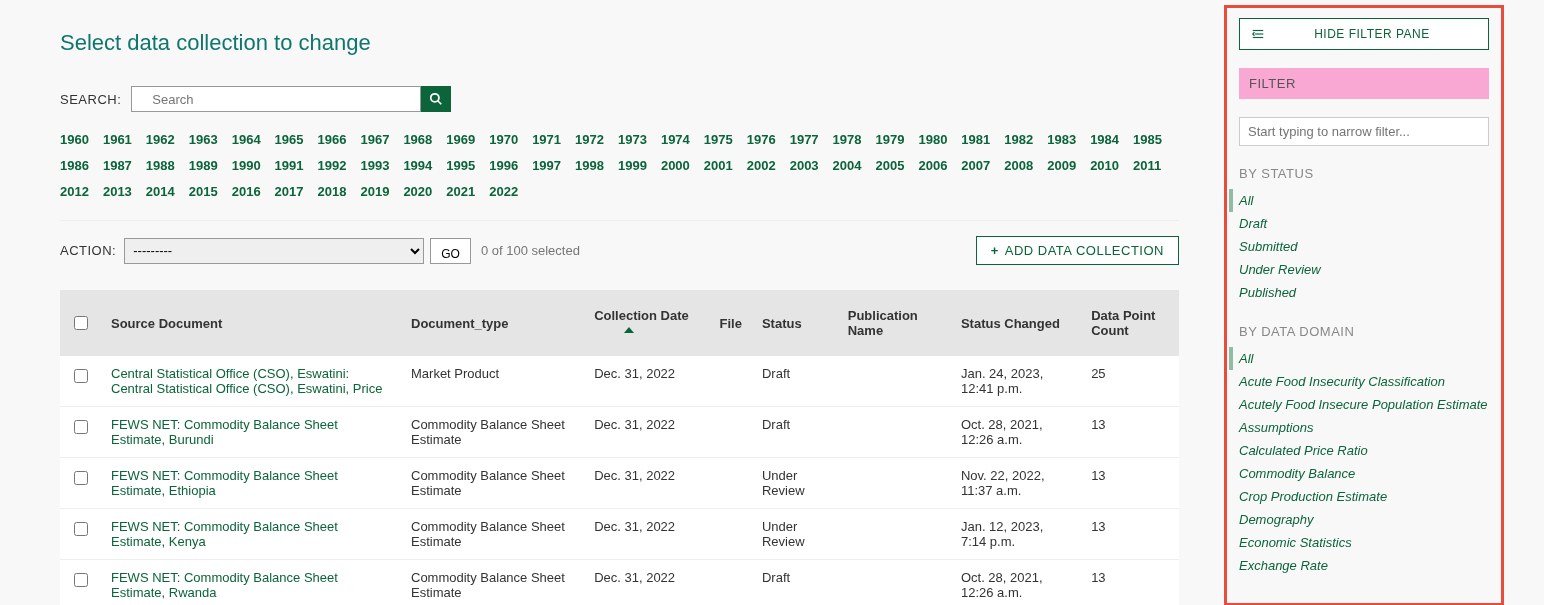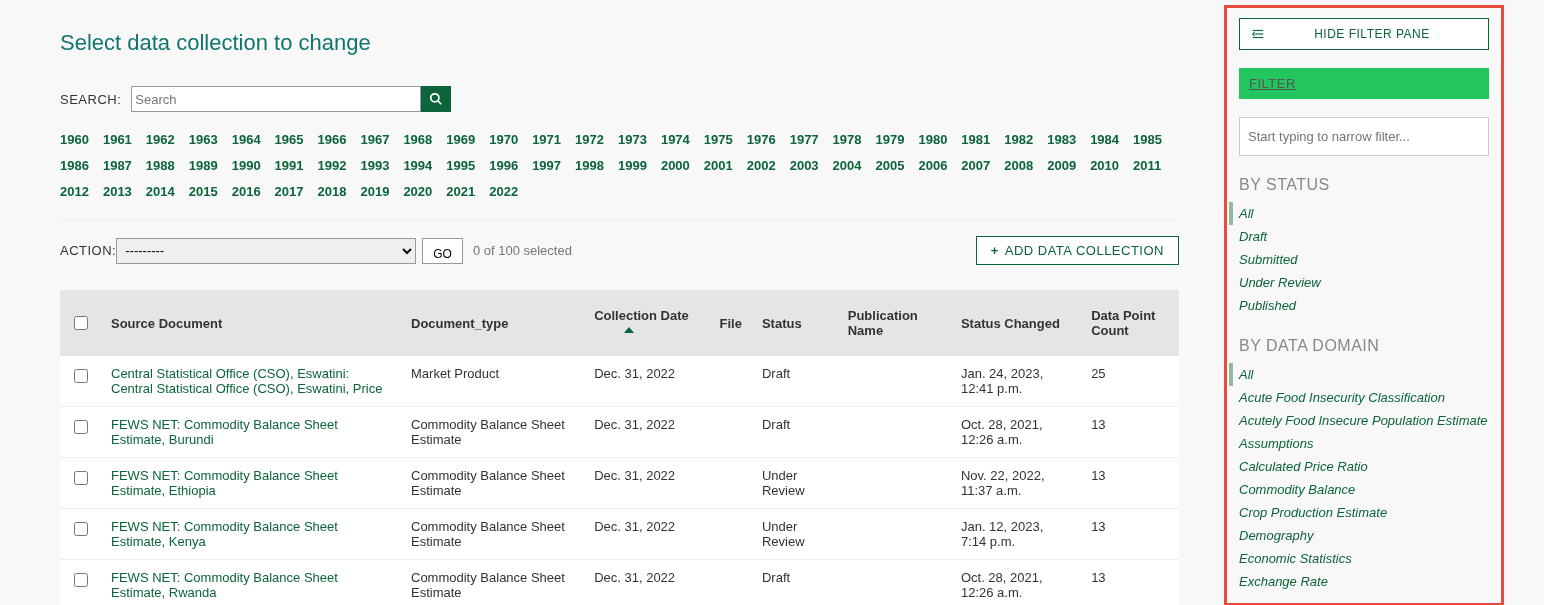--- a/index.html
+++ b/index.html
@@ -10,38 +10,38 @@
     color: #333;
     background: #f8f8f8;
     display: flex;
     padding: 0 40px;
   }
   a { color: #0C643B; text-decoration: none; }
   .main { flex: 1; padding: 20px 30px 0 20px; }
   h1 { font-size: 22px; font-weight: 400; margin: 10px 0 30px; color: #0f766e; }
   .search-row { display: flex; align-items: center; margin-bottom: 15px; }
   .search-label { margin-right: 10px; font-size: 13px; letter-spacing: 0.5px; }
-  .search-input { border: 1px solid #999; height: 26px; padding: 0 3px; width: 290px; font-size: 13px; }
+  .search-input { border: 1px solid #999; height: 26px; padding: 0 20px; width: 290px; font-size: 13px; }
   .search-btn { height: 26px; width: 30px; background: #0C643B; border: none; display:flex;align-items:center;justify-content:center; cursor:pointer;}
   .year-links { margin-bottom: 15px; line-height: 2; }
   .year-links a {
     color: #0C643B;
     font-weight: 600;
     display: inline-block;
     margin-right: 14px;
     font-size: 13px;
   }
   .actions-row {
     border-top: 1px solid #eee;
     padding-top: 15px;
     display: flex;
     align-items: center;
     margin-bottom: 25px;
   }
-  .action-label { font-size: 13px; letter-spacing: 0.5px; }
+  .action-label { margin-right: 8px; font-size: 13px; letter-spacing: 0.5px; }
   .action-select { height: 26px; width: 300px; border: 1px solid #999; padding: 0 4px; font-size: 13px; }
   .go-btn { height: 26px; margin-left: 6px; padding: 8px 10px; border: 1px solid #999; background: #fff; cursor:pointer; font-size: 12px; }
   .sel-count { margin-left: 10px; color: #777; font-size: 13px; }
   .add-btn {
     margin-left: auto;
     border: 1px solid #0C643B;
     background: #fff;
     color: #0C643B;
     padding: 6px 14px;
     font-size: 13px;
@@ -88,40 +88,39 @@
     color: #0C643B;
     padding: 8px 10px;
     font-size: 12px;
     letter-spacing: 0.5px;
     display: flex;
     align-items: center;
     cursor:pointer;
   }
   .hide-filter-btn span.lbl { flex:1; text-align:center; }
   .filter-heading {
-    background: #22c55e;
+    background: #f9a8d4;
     padding: 8px 10px;
     font-size: 13px;
     letter-spacing: 0.5px;
     margin: 18px 0 0;
     color:#555;
-    text-decoration:underline;
   }
   .filter-search {
     margin-top: 18px;
     width: 100%;
     border: 1px solid #ccc;
-    height: 39px;
+    height: 29px;
     padding: 0 8px;
     font-size: 13px;
     color:#777;
   }
   .filter-group-title {
     color: #888;
-    font-size: 16px;
+    font-size: 13px;
     letter-spacing: 0.5px;
     margin: 20px 0 8px;
   }
   .filter-list { list-style: none; padding: 0; margin: 0; }
   .filter-list li { padding: 4px 0; }
   .filter-list li.active {
     border-left: 4px solid #8fbca5;
     padding-left: 6px;
     margin-left: -10px;
   }

